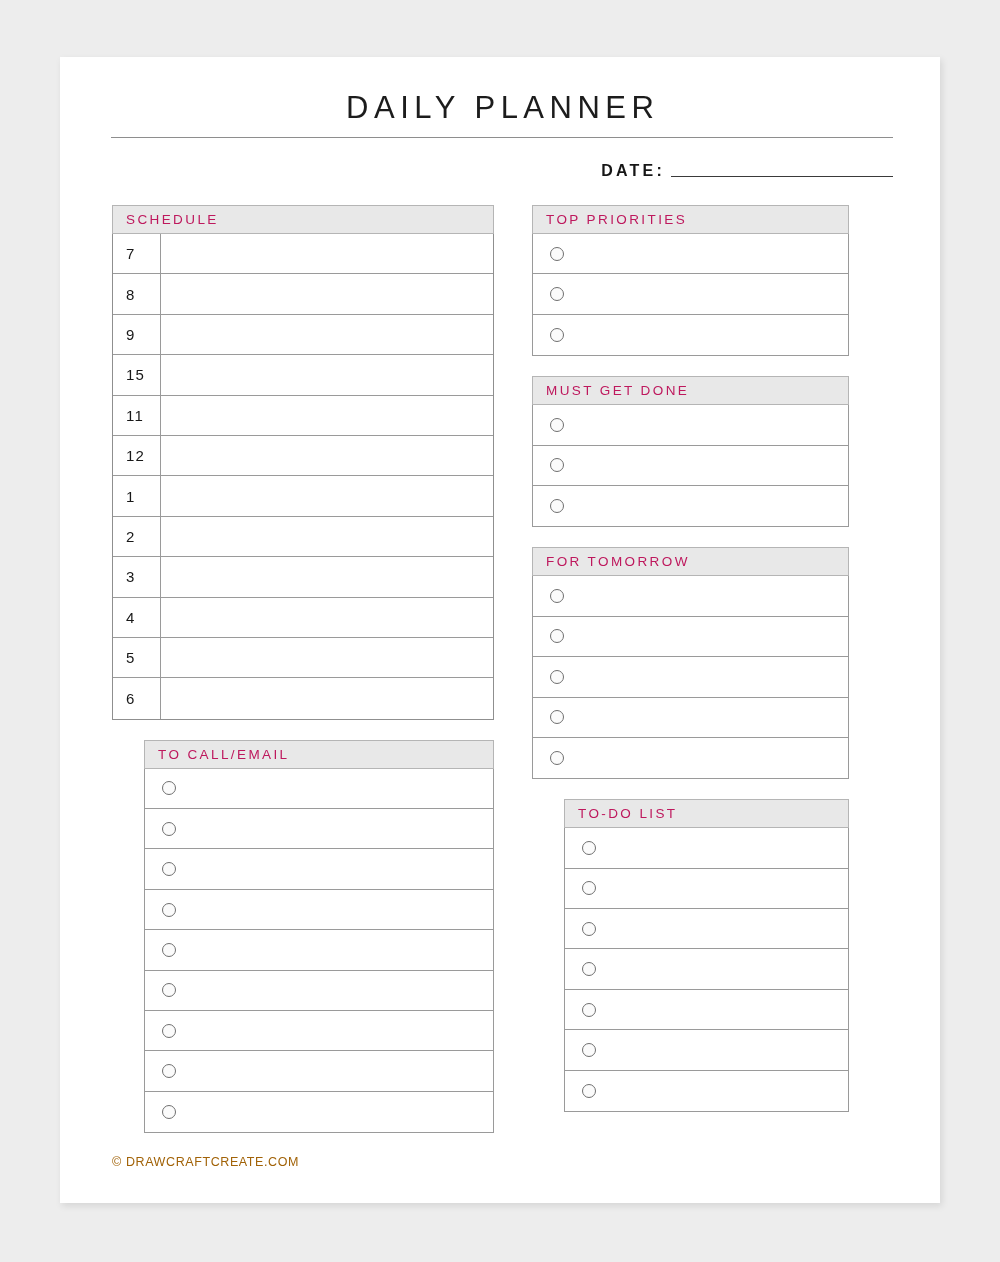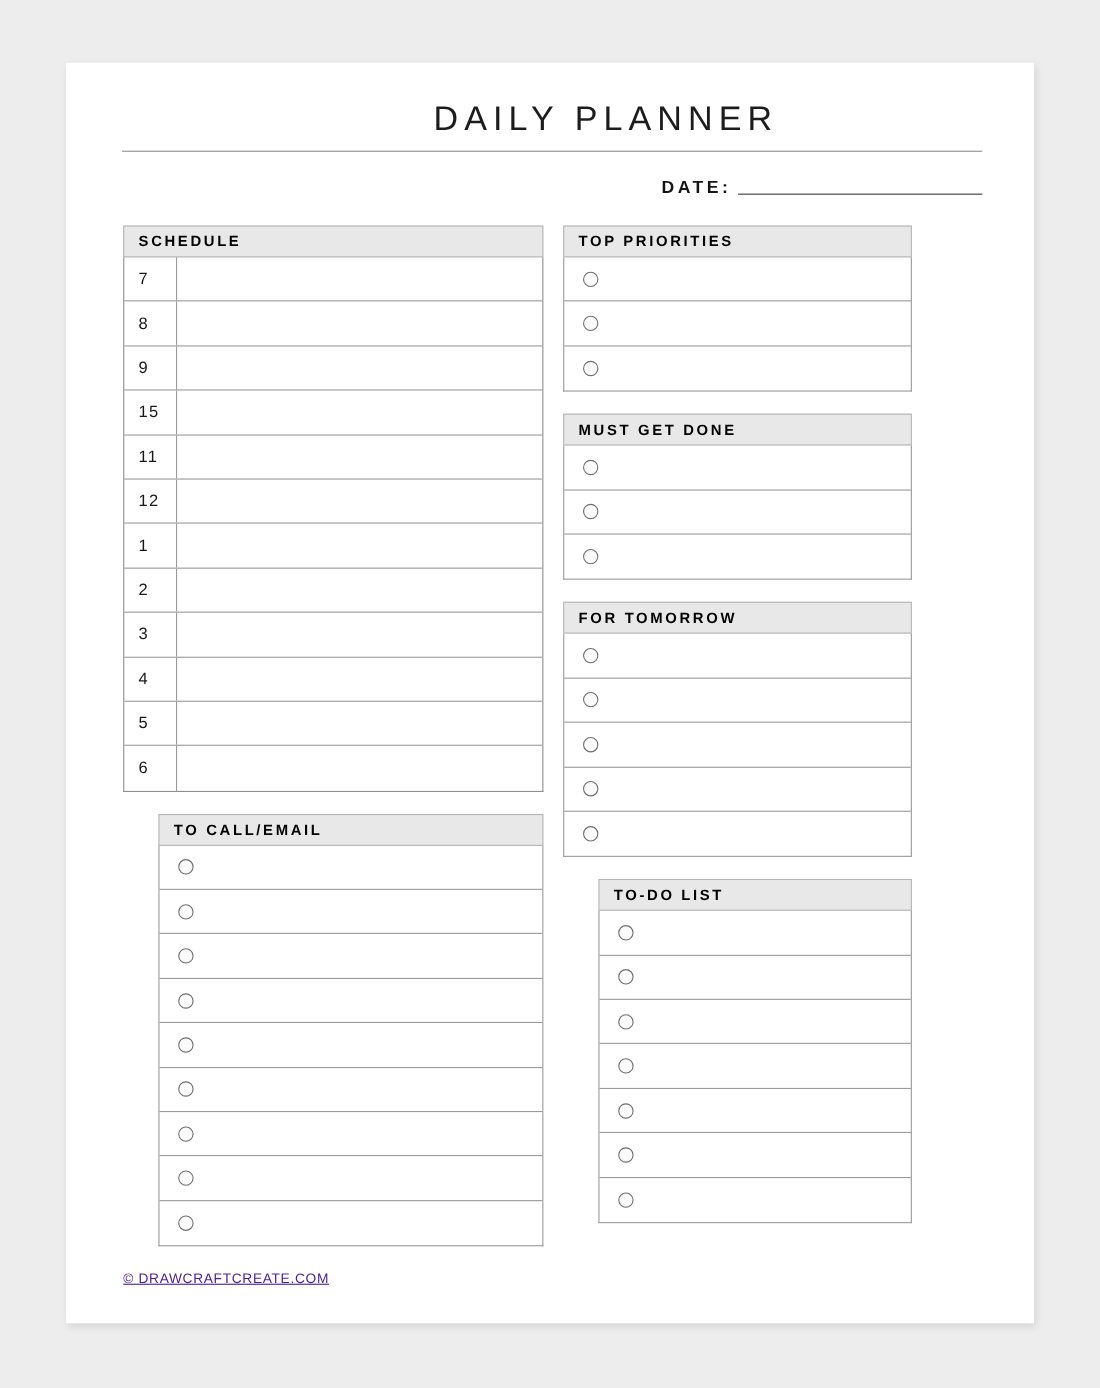--- a/index.html
+++ b/index.html
@@ -29,21 +29,20 @@
     position: absolute;
     left: 0;
     top: 33px;
     width: 880px;
     text-align: center;
     font-size: 31px;
     font-weight: 300;
     letter-spacing: 5.5px;
     color: #1c1c1c;
     text-indent: 5.5px;
-    padding-left: 48px;
   }
   .title-rule {
     position: absolute;
     left: 51px;
     top: 80px;
     width: 782px;
     height: 1px;
     background: #8e8e8e;
   }
   .date-row {
@@ -71,42 +70,42 @@
 
   
   .col-left {
     position: absolute;
     left: 52px;
     top: 148px;
     width: 382px;
   }
   .col-right {
     position: absolute;
-    left: 452px;
+    left: 472px;
     top: 148px;
     width: 317px;
   }
 
   .section { margin-bottom: 20px; }
   .section:last-child { margin-bottom: 0; margin-left: 32px; }
 
   .section-header {
     background: #e8e8e8;
     border: 1px solid #b5b5b5;
     height: 29px;
     display: flex;
     align-items: center;
     padding-left: 13px;
     box-sizing: border-box;
   }
   .section-header span {
     font-size: 13.5px;
-    font-weight: 700;
+    font-weight: 400;
     letter-spacing: 2.4px;
-    color: #000000;
+    color: #be185d;
   }
 
   
   .schedule-body {
     border: 1px solid #8f8f8f;
     border-top: none;
   }
   .schedule-row {
     display: flex;
     height: 40.4px;
@@ -155,22 +154,21 @@
   
   .check-list.compact .check-row { height: 40.4px; }
 
   
   .footer {
     position: absolute;
     left: 52px;
     bottom: 34px;
     font-size: 12.5px;
     letter-spacing: 0.6px;
-    color: #4c1d95;
-    text-decoration: underline;
+    color: #a16207;
   }
 </style>
 </head>
 <body>
 
 <div class="page">
 
   <div class="planner-title">DAILY PLANNER</div>
   <div class="title-rule"></div>
 

